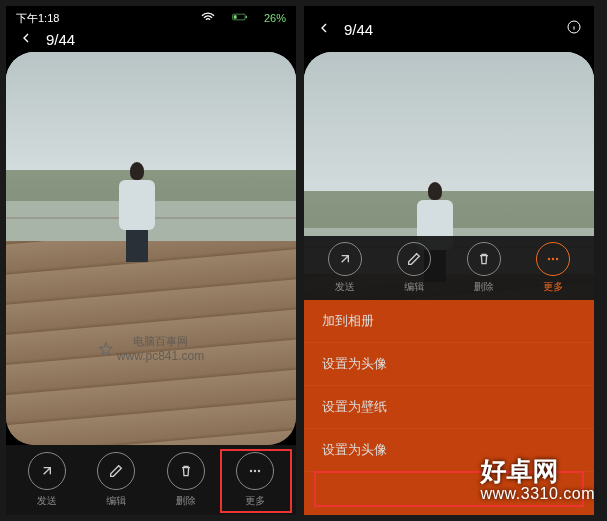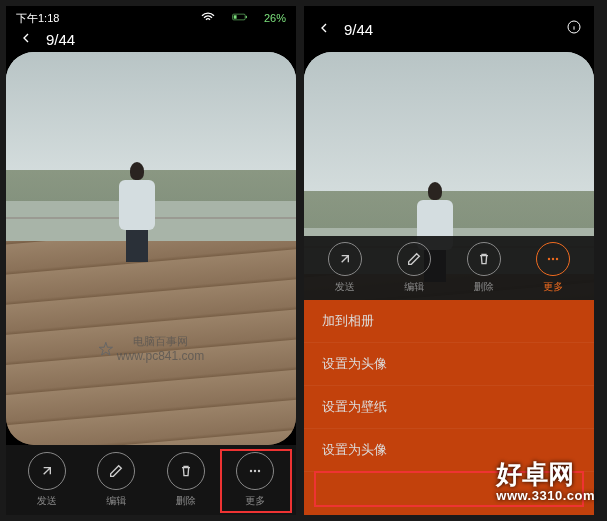--- a/index.html
+++ b/index.html
@@ -149,21 +149,21 @@
       position:absolute;
       bottom: 18px;
       right: 12px;
       color:#fff;
       font-size: 26px;
       font-weight: bold;
       font-family: "Microsoft YaHei", sans-serif;
       text-shadow: 0 0 4px #000;
       margin-top: 21px;
     }
-    .watermark-right .url { font-size:13px; display:block; text-align:right; font-weight:bold; letter-spacing:0.5px; margin-top:-4px;}
+    .watermark-right .url { font-size:16px; display:block; text-align:right; font-weight:normal; letter-spacing:0.5px; margin-top:-4px;}
     svg { width:16px; height:16px; }
     .tb-icon svg { width:16px; height:16px; }
   </style>
 </head>
 <body>
 
 <div class="phone-screen left">
   <div class="status-bar">
     <div class="status-left">
       <span>下午1:18</span>

